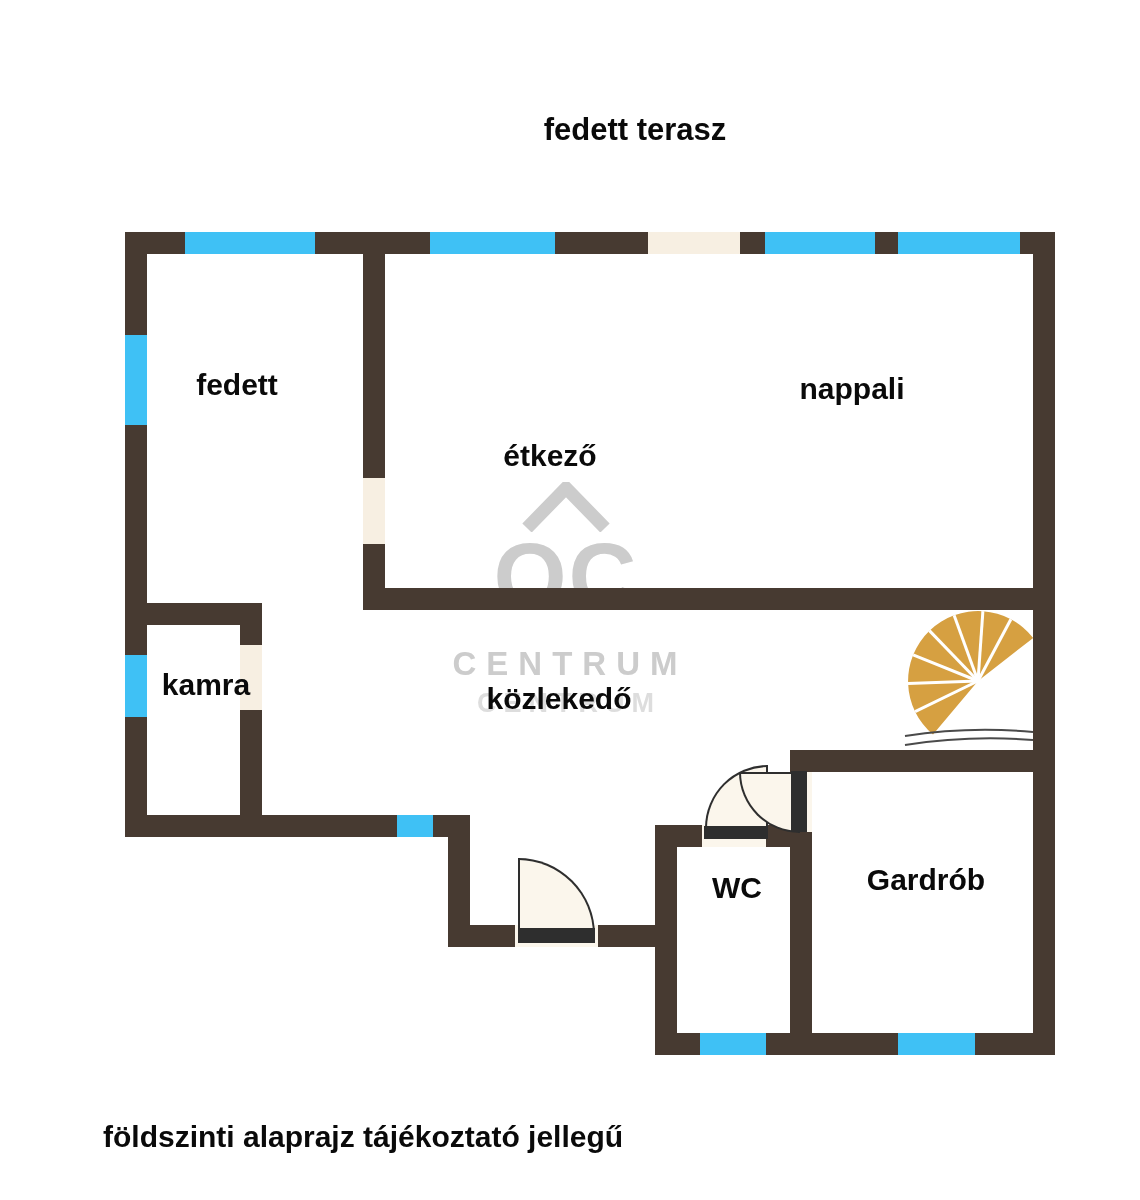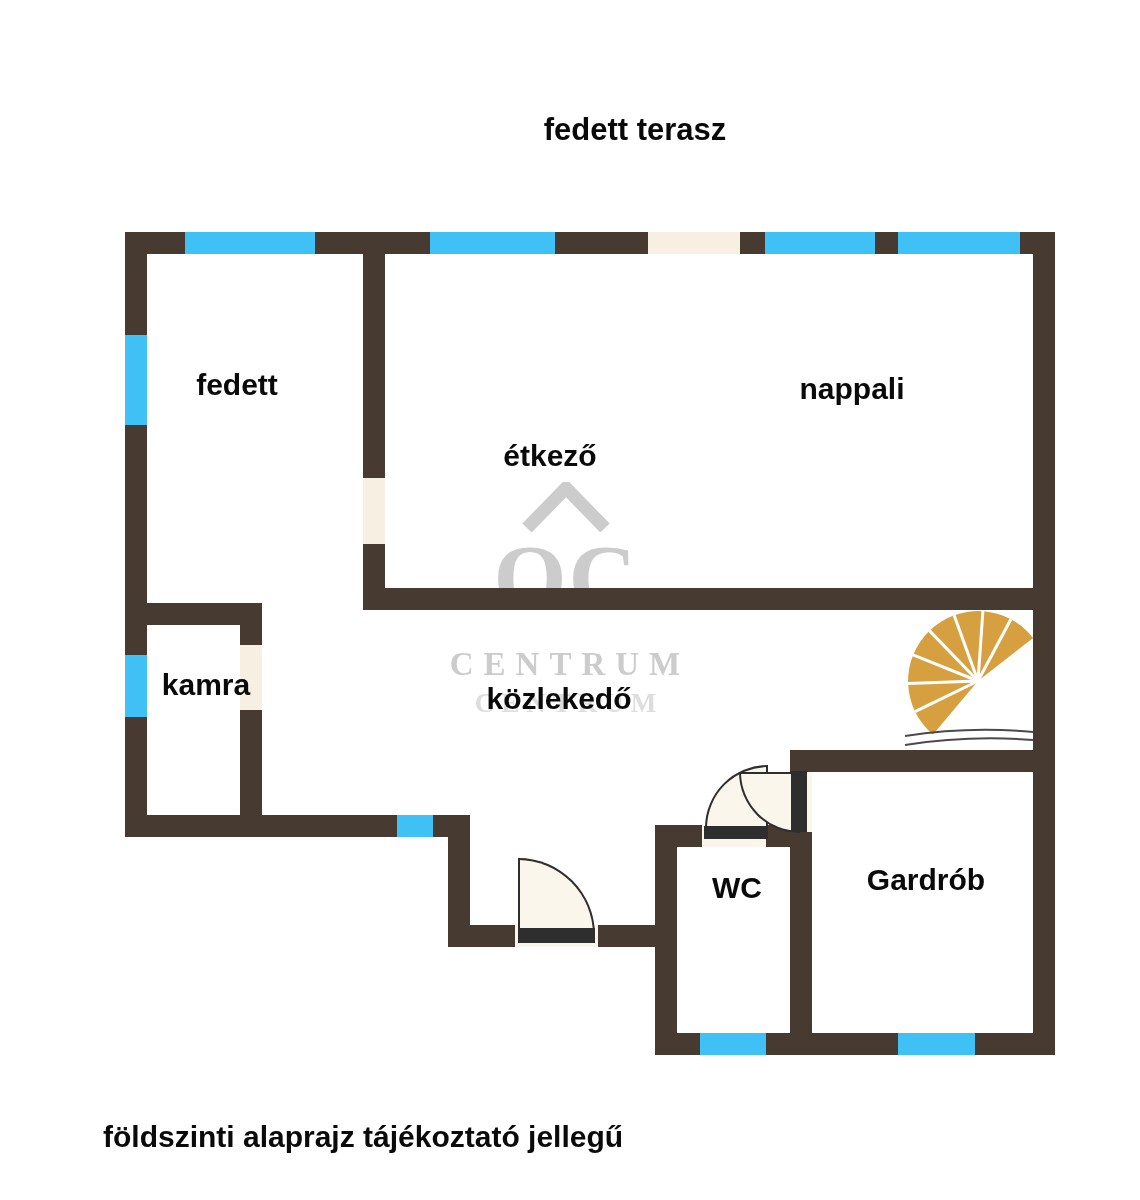--- a/index.html
+++ b/index.html
@@ -47,21 +47,20 @@
     font-size: 30px;
     color: var(--text);
     white-space: nowrap;
   }
   .wm-text {
     position: absolute;
     transform: translate(-50%, -50%);
     font-weight: bold;
     color: var(--watermark);
     white-space: nowrap;
-    font-family: Liberation Serif, serif;
   }
   .wm-logo   { font-size: 94px; letter-spacing: 2px; }
   .wm-line1  { font-size: 33px; letter-spacing: 10px; }
   .wm-line2  { font-size: 27px; letter-spacing: 7px; color: var(--watermark2); }
   svg { position: absolute; }
 </style>
 </head>
 <body>
 
 <div class="plan">

